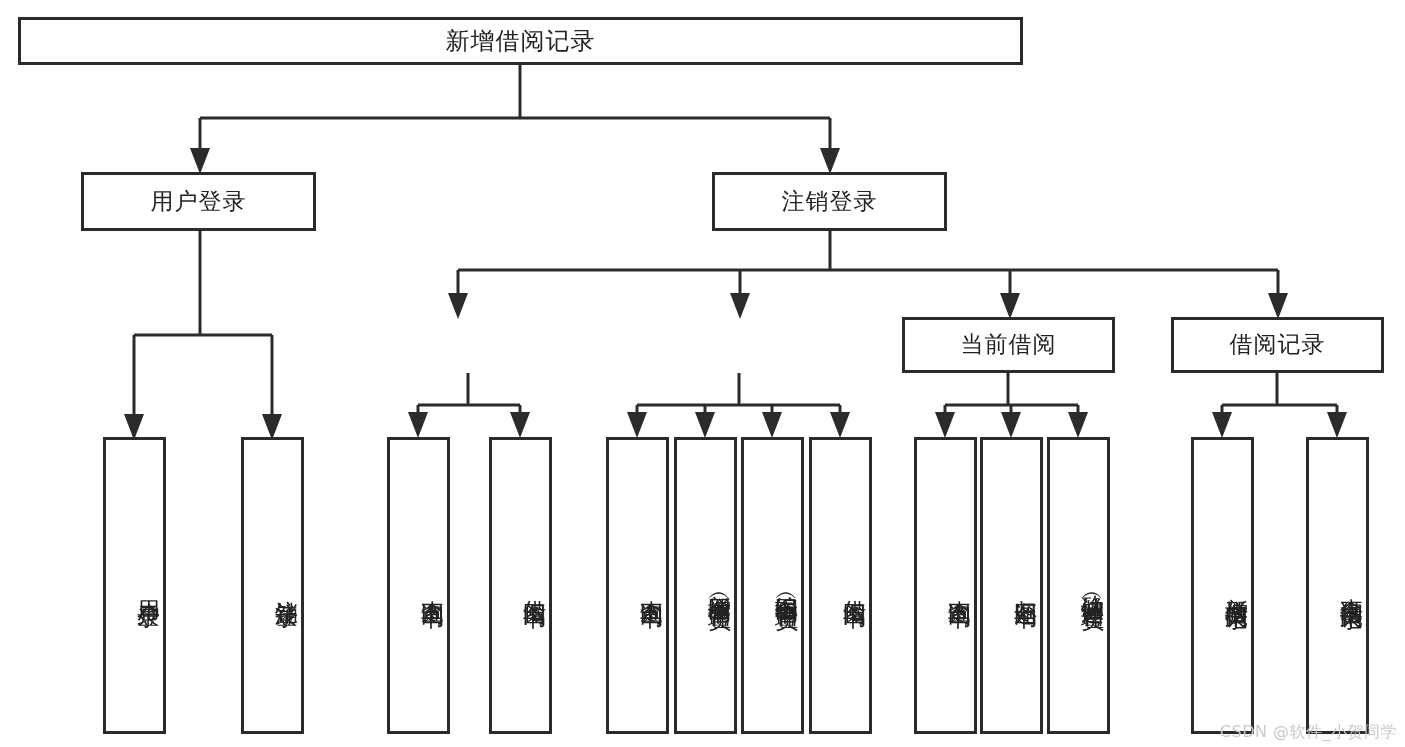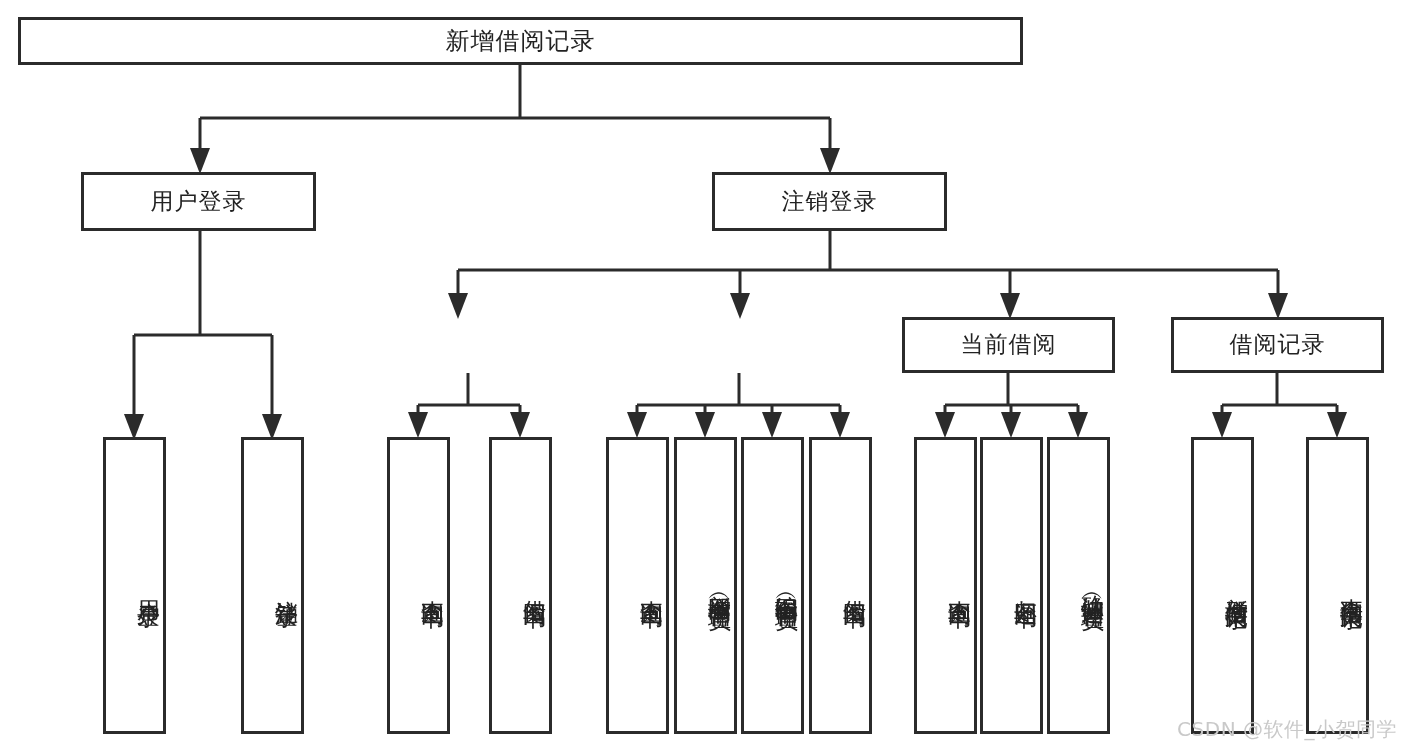--- a/index.html
+++ b/index.html
@@ -59,21 +59,21 @@
     display: block;
     writing-mode: vertical-rl;
     text-orientation: upright;
     white-space: normal;
     text-align: center;
   }
   .watermark {
     position: absolute;
     right: 8px;
     bottom: 4px;
-    font-size: 20px;
+    font-size: 16px;
     color: #c9c9c9;
     white-space: nowrap;
     letter-spacing: 0.5px;
   }
 </style>
 </head>
 <body>
 
 <div id="canvas">
 

